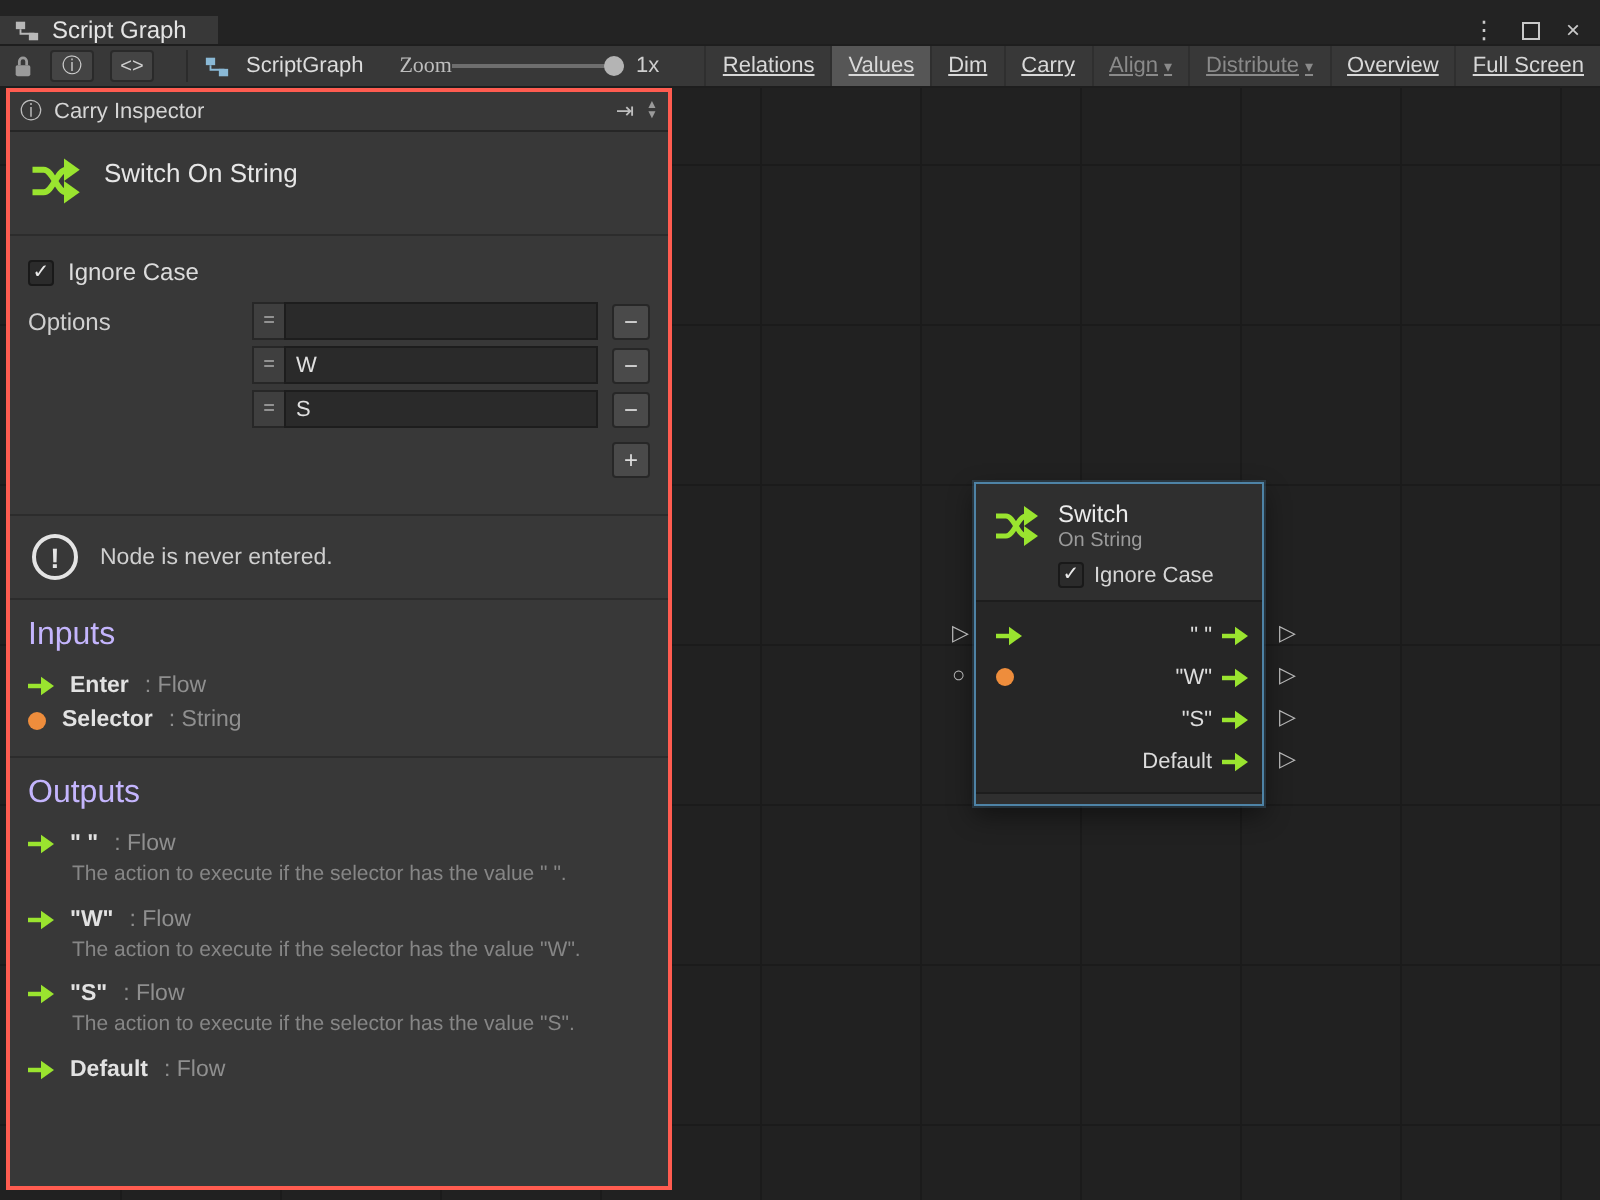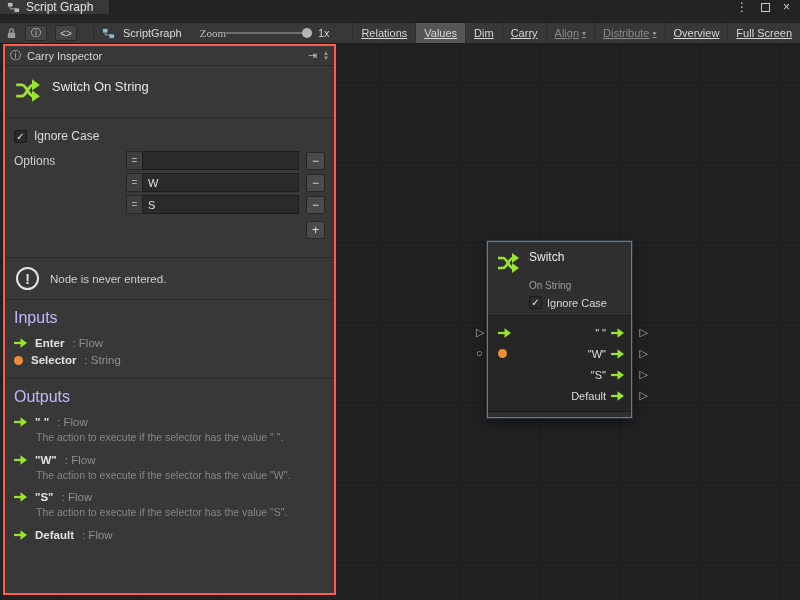--- a/index.html
+++ b/index.html
@@ -4,21 +4,21 @@
 <style>
   * { margin:0; padding:0; box-sizing:border-box; }
   html,body { width:800px; height:600px; overflow:hidden; }
   body {
     font-family:"Liberation Sans","DejaVu Sans",sans-serif;
     font-size:12px; color:#d2d2d2; background:#111;
   }
   .window { position:relative; width:800px; height:600px; background:#383838; }
 
   
-  .titlebar { height:22px; background:#232323; display:flex; align-items:flex-start; }
+  .titlebar { height:22px; background:#232323; display:flex; align-items:flex-end; }
   .tab { display:flex; align-items:center; gap:6px; background:#383838; padding:0 16px 0 7px; font-size:12px; color:#e4e4e4; }
   .titlebar-spacer { flex:1; }
   .win-controls { display:flex; align-items:center; gap:13px; padding-right:10px; color:#c9c9c9; font-size:12px; }
   .maximize-box { width:9px; height:9px; border:1px solid #c9c9c9; display:inline-block; }
   .mini-graph { width:13px; height:13px; }
 
   
   .toolbar { height:22px; background:#383838; border-top:1px solid #1e1e1e; border-bottom:1px solid #1e1e1e;
              display:flex; align-items:center; font-size:11px; color:#d0d0d0; padding-left:6px; }
   .tb-icon { display:flex; align-items:center; margin-right:8px; }
@@ -43,21 +43,21 @@
     background-image:linear-gradient(#1b1b1b 1px,transparent 1px),linear-gradient(90deg,#1b1b1b 1px,transparent 1px);
     background-size:80px 80px; background-position:-20px -42px; }
 
   
   .node { position:absolute; left:487px; top:197px; width:145px; background:#262626;
           border:1px solid #4e83a6; box-shadow:0 0 0 1px rgba(78,131,166,.25), 0 5px 12px rgba(0,0,0,.45); }
   .node-header { background:#2f2f2f; padding:8px 8px 6px; }
   .nh-top { display:flex; gap:9px; }
   .node-icon { width:24px; height:24px; flex:none; margin-top:1px; }
   .node-title { font-size:12px; color:#ececec; }
-  .node-subtitle { font-size:10px; color:#9b9b9b; margin-top:16px; }
+  .node-subtitle { font-size:10px; color:#9b9b9b; margin-top:1px; }
   .node-check { display:flex; align-items:center; gap:5px; margin:5px 0 0 33px; font-size:11px; color:#d6d6d6; }
   .checkbox { width:13px; height:13px; background:#2b2b2b; border:1px solid #191919; border-radius:2px;
               display:flex; align-items:center; justify-content:center; font-size:10px; color:#eaeaea; flex:none; }
   .node-body { position:relative; border-top:1px solid #1d1d1d; padding:6px 0 5px; }
   .out-row { position:relative; height:21px; display:flex; align-items:center; justify-content:flex-end;
              gap:5px; padding-right:7px; font-size:11px; color:#dcdcdc; }
   .in-port { position:absolute; left:10px; height:21px; display:flex; align-items:center; }
   .conn { position:absolute; font-size:11px; color:#b5b5b5; line-height:1; }
   .conn-l { left:-22px; }
   .out-row .conn { right:-17px; }

